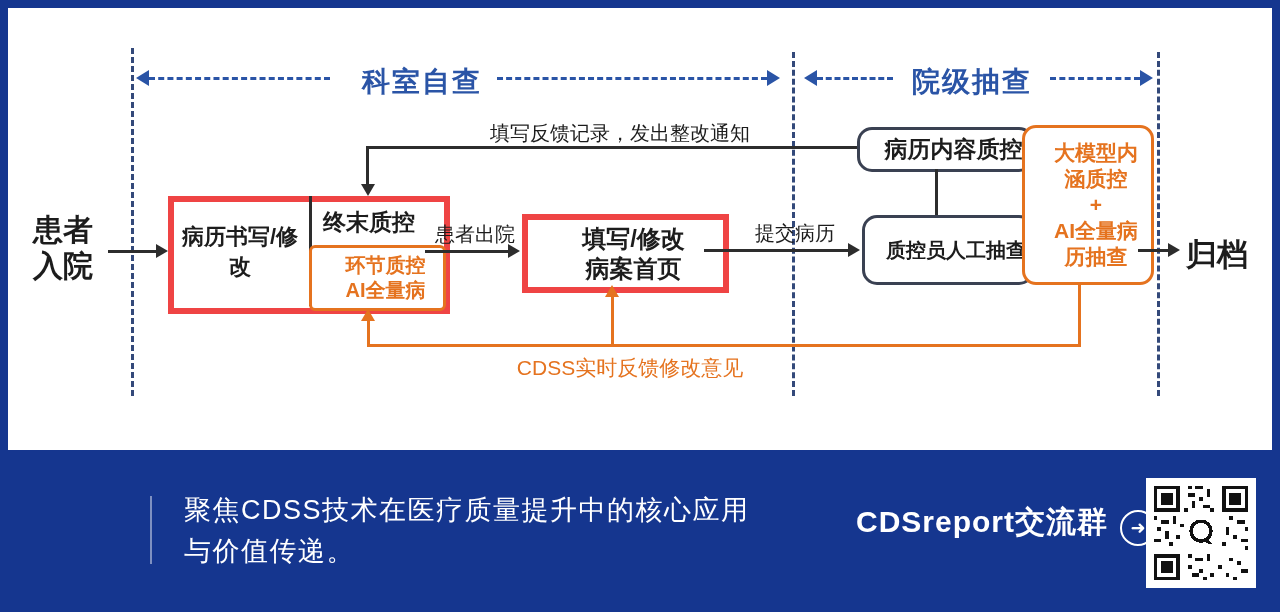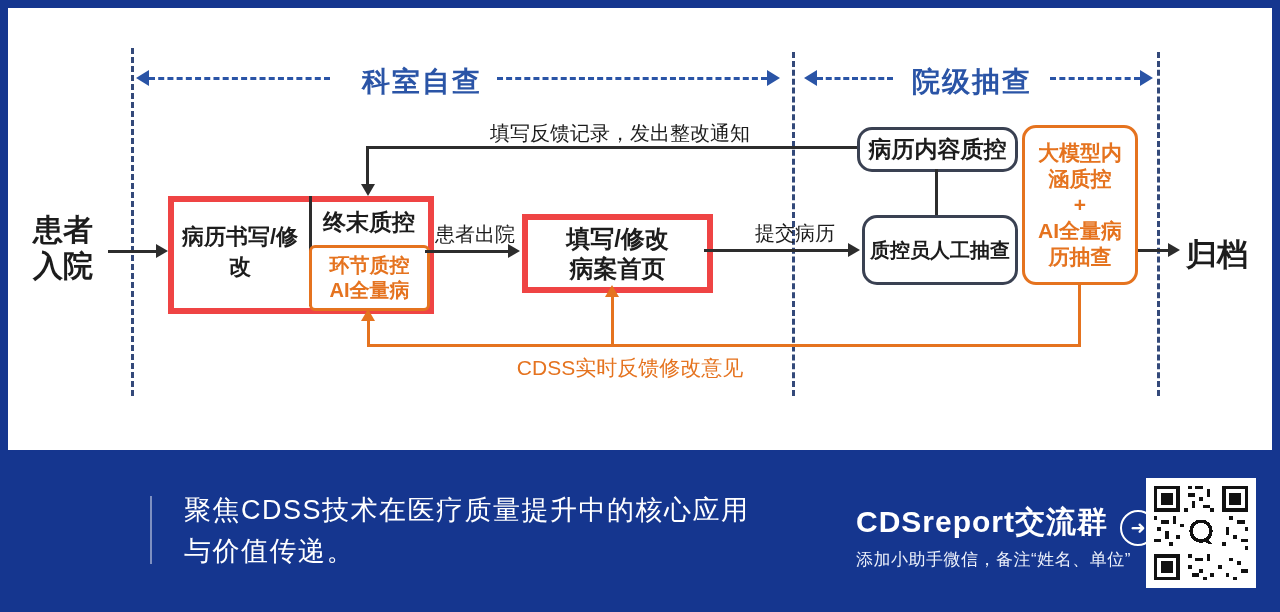--- a/index.html
+++ b/index.html
@@ -25,21 +25,21 @@
   .ah.r{border-top:7px solid transparent;border-bottom:7px solid transparent;border-left:12px solid #2d2d2d;}
   .ah.d{border-left:7px solid transparent;border-right:7px solid transparent;border-top:12px solid #2d2d2d;}
   
   .o-hline{position:absolute;height:3px;background:#e5731f;}
   .o-vline{position:absolute;width:3px;background:#e5731f;}
   .oah{position:absolute;width:0;height:0;}
   .oah.u{border-left:7px solid transparent;border-right:7px solid transparent;border-bottom:12px solid #e5731f;}
 
   
   .node{position:absolute;display:flex;align-items:center;justify-content:center;
-        font-weight:bold;color:#1c1c1c;text-align:center;background:#fff;}
+        font-weight:bold;color:#1c1c1c;text-align:center;background:#fff;padding-left:16px;}
   .rect{border:6px solid #ef4444;}
   .round{border:3px solid #3a4152;border-radius:15px;}
   .oround{border:3px solid #e5731f;border-radius:14px;color:#e5731f;}
   .freelabel{position:absolute;color:#1c1c1c;text-align:center;}
   .orange-t{color:#e5731f;}
 
   
   .f-white{color:#ffffff;}
   .logo-cds{font-size:45px;font-weight:800;letter-spacing:1px;line-height:1;}
   .logo-dot{display:inline-block;width:7px;height:7px;background:#fff;margin-left:2px;}
@@ -139,21 +139,20 @@
   <div class="freelabel orange-t" style="left:480px;top:354px;width:300px;font-size:21px;">CDSS实时反馈修改意见</div>
 
   <div class="divider" style="left:150px;top:496px;height:68px;"></div>
   <div class="abs f-white" style="left:856px;top:502px;white-space:nowrap;">
     <span class="group-title">CDSreport交流群</span><span class="arrow-circle">➜</span>
   </div>
   <div class="abs f-white tagline" style="left:184px;top:490px;">
     <div>聚焦CDSS技术在医疗质量提升中的核心应用</div>
     <div>与价值传递。</div>
   </div>
-  <div class="abs group-sub" style="left:856px;top:548px;white-space:nowrap;">添加小助手微信，备注“姓名、单位”</div>
 
   <div class="qr" style="left:1146px;top:478px;width:110px;height:110px;">
     <svg width="110" height="110" viewBox="0 0 29 29" shape-rendering="crispEdges">
       <rect x="0" y="0" width="29" height="29" fill="#ffffff"></rect>
       <g fill="#111111">
         <rect x="2" y="2" width="7" height="7"></rect>
           <rect x="20" y="2" width="7" height="7"></rect>
           <rect x="2" y="20" width="7" height="7"></rect>
         <rect x="3" y="3" width="5" height="5" fill="#ffffff"></rect>
           <rect x="21" y="3" width="5" height="5" fill="#ffffff"></rect>

